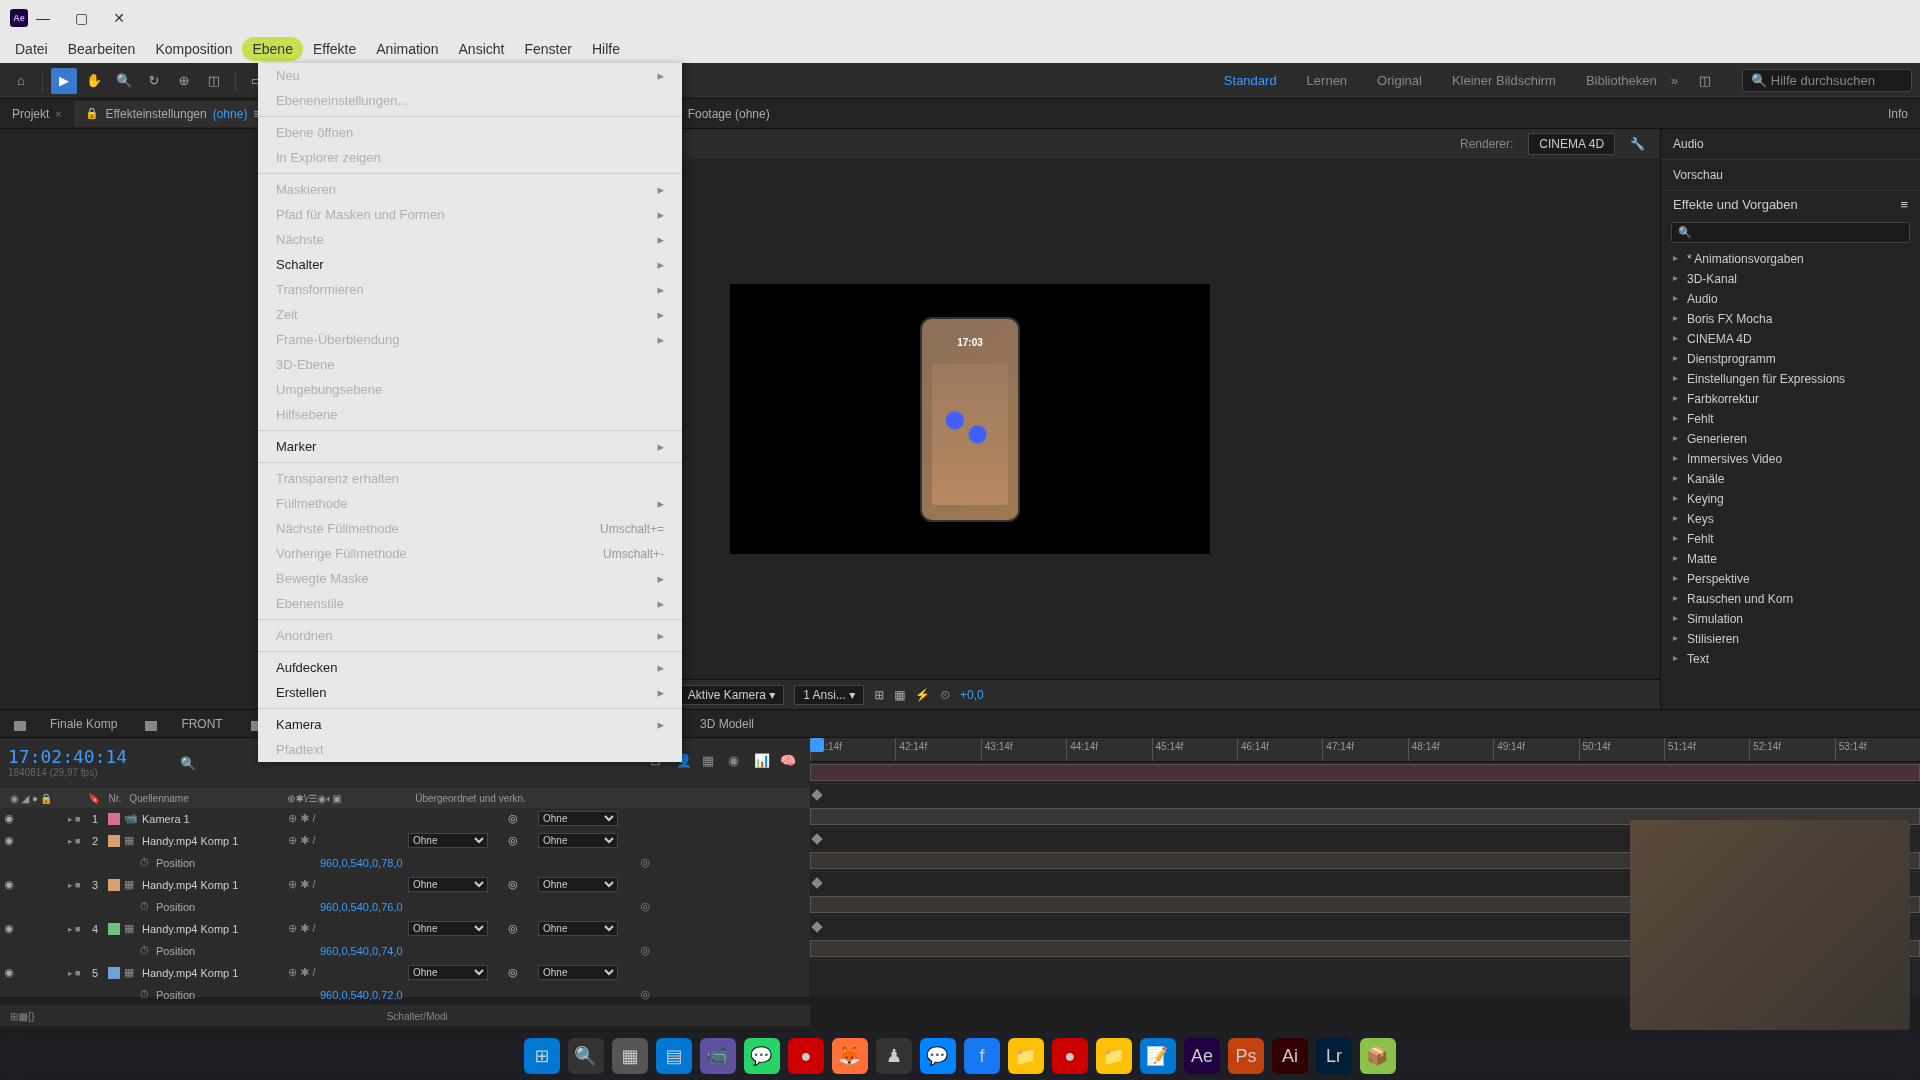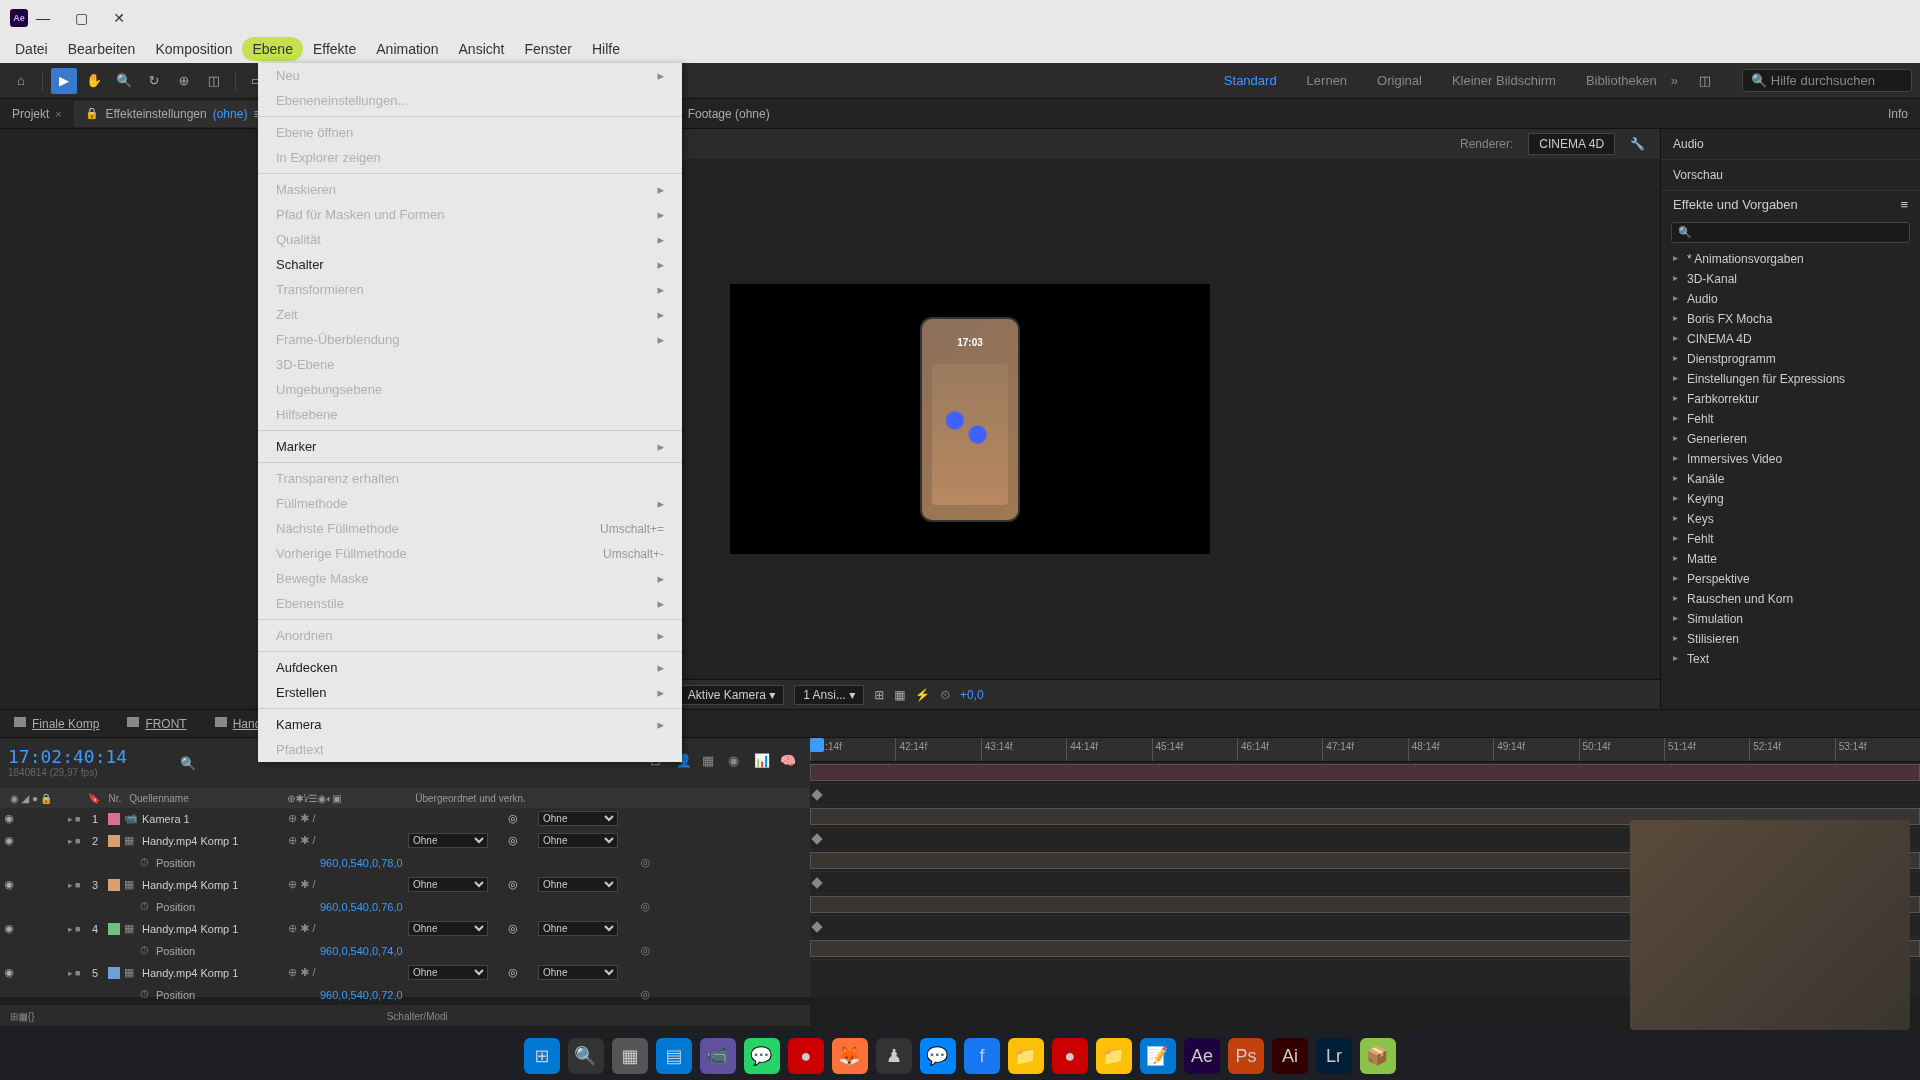--- a/index.html
+++ b/index.html
@@ -73,21 +73,21 @@
 
 .rp-section { padding: 8px 12px; border-bottom: 1px solid #333; font-size: 12px; }
 .rp-header { display: flex; justify-content: space-between; align-items: center; padding: 6px 12px; font-size: 13px; color: #ccc; }
 .rp-search { margin: 4px 10px; background: #1a1a1a; border: 1px solid #444; padding: 3px 6px; color: #888; border-radius: 3px; font-size: 11px; }
 .rp-tree { padding: 2px 12px; font-size: 12px; }
 .rp-tree .tree-item { padding: 3px 0 3px 14px; color: #ccc; position: relative; }
 .rp-tree .tree-item::before { content: '▸'; position: absolute; left: 0; color: #888; font-size: 10px; }
 
 
 .tl-tabs { height: 28px; background: #232323; display: flex; align-items: center; border-top: 1px solid #111; }
-.tl-tab { padding: 6px 14px; color: #aaa; font-size: 12px; display: flex; align-items: flex-start; gap: 6px; text-decoration: underline; }
+.tl-tab { padding: 6px 14px; color: #aaa; font-size: 12px; display: flex; align-items: flex-end; gap: 24px; }
 .tl-tab.active { background: #2f2f2f; color: #ddd; }
 .tl-tab .icon { width: 12px; height: 10px; background: #888; }
 .tl-tab .close { color: #666; font-size: 11px; }
 
 
 .timeline { height: 260px; background: #232323; display: flex; border-top: 1px solid #111; position: relative; }
 .tl-left { width: 810px; background: #2b2b2b; }
 .tl-right { flex: 1; background: #232323; position: relative; }
 
 .tl-header { height: 50px; display: flex; }
@@ -251,21 +251,21 @@
     <div class="dd-sep"></div>
     <div class="dd-item disabled">
       <span>Maskieren</span>
       <span class="arrow">▸</span>
     </div>
     <div class="dd-item disabled">
       <span>Pfad für Masken und Formen</span>
       <span class="arrow">▸</span>
     </div>
     <div class="dd-item disabled">
-      <span>Qualität</span>
+      <span>Nächste</span>
       <span class="arrow">▸</span>
     </div>
     <div class="dd-item enabled">
       <span>Schalter</span>
       <span class="arrow">▸</span>
     </div>
     <div class="dd-item disabled">
       <span>Transformieren</span>
       <span class="arrow">▸</span>
     </div>

